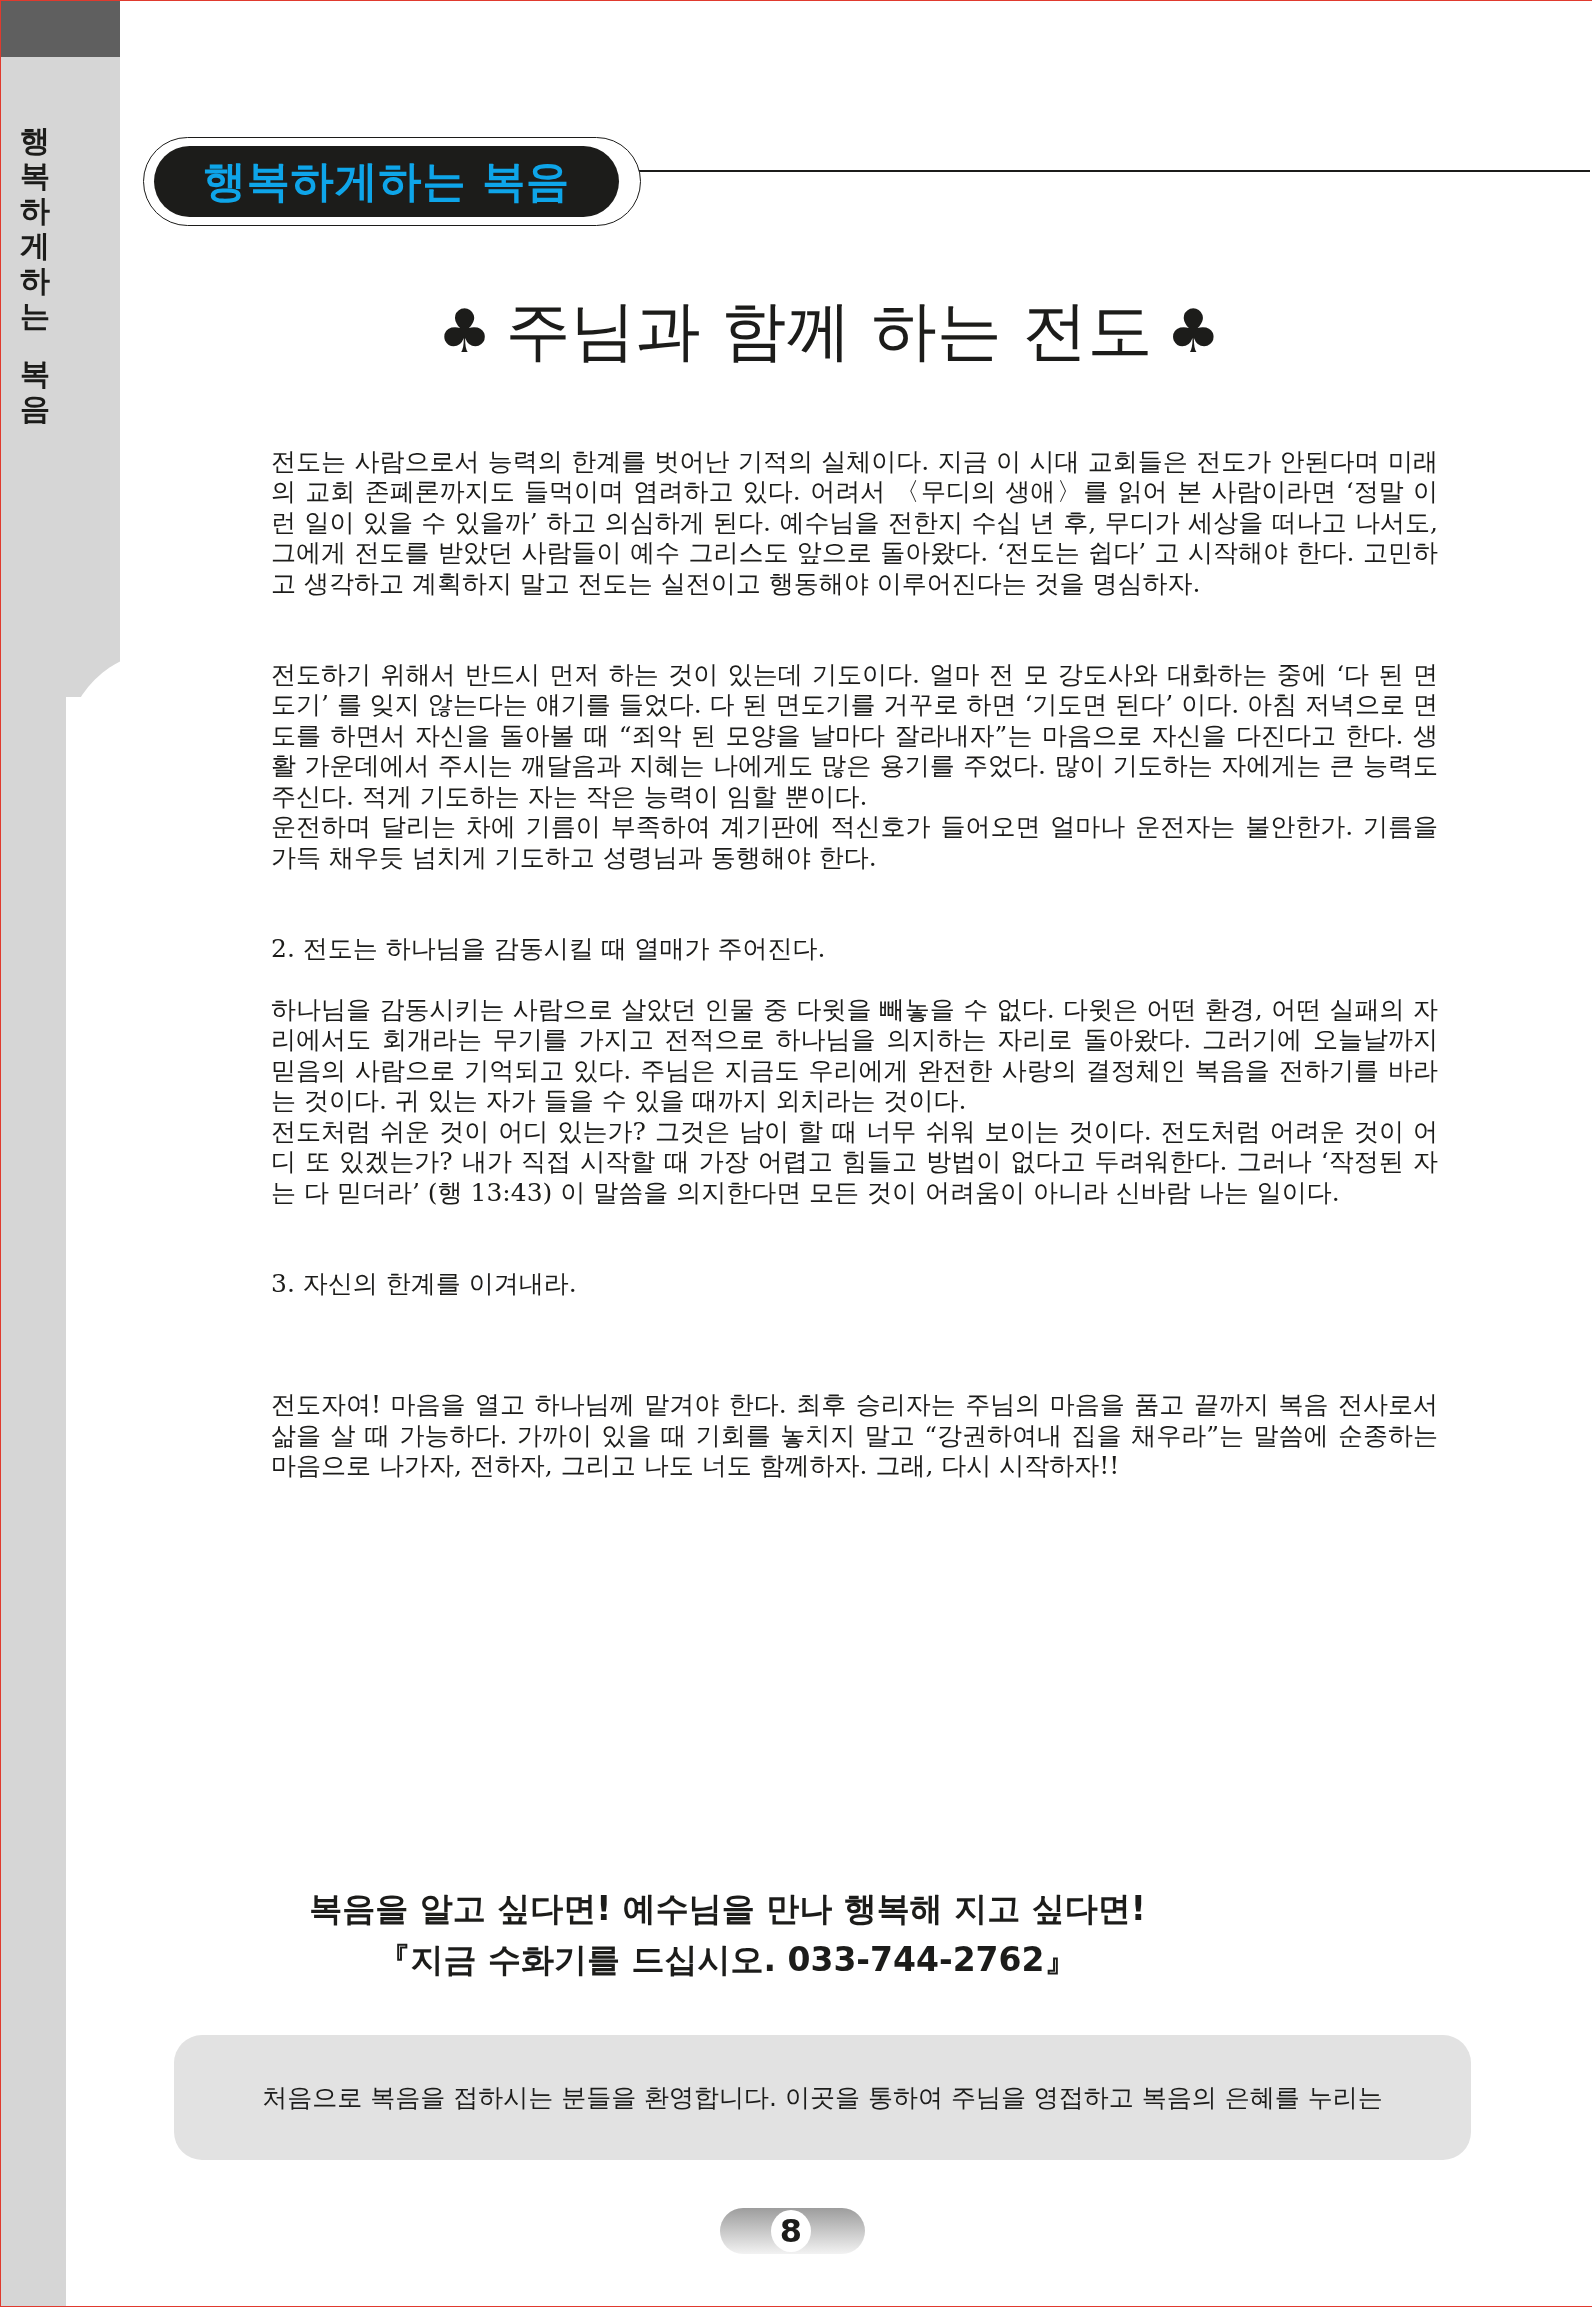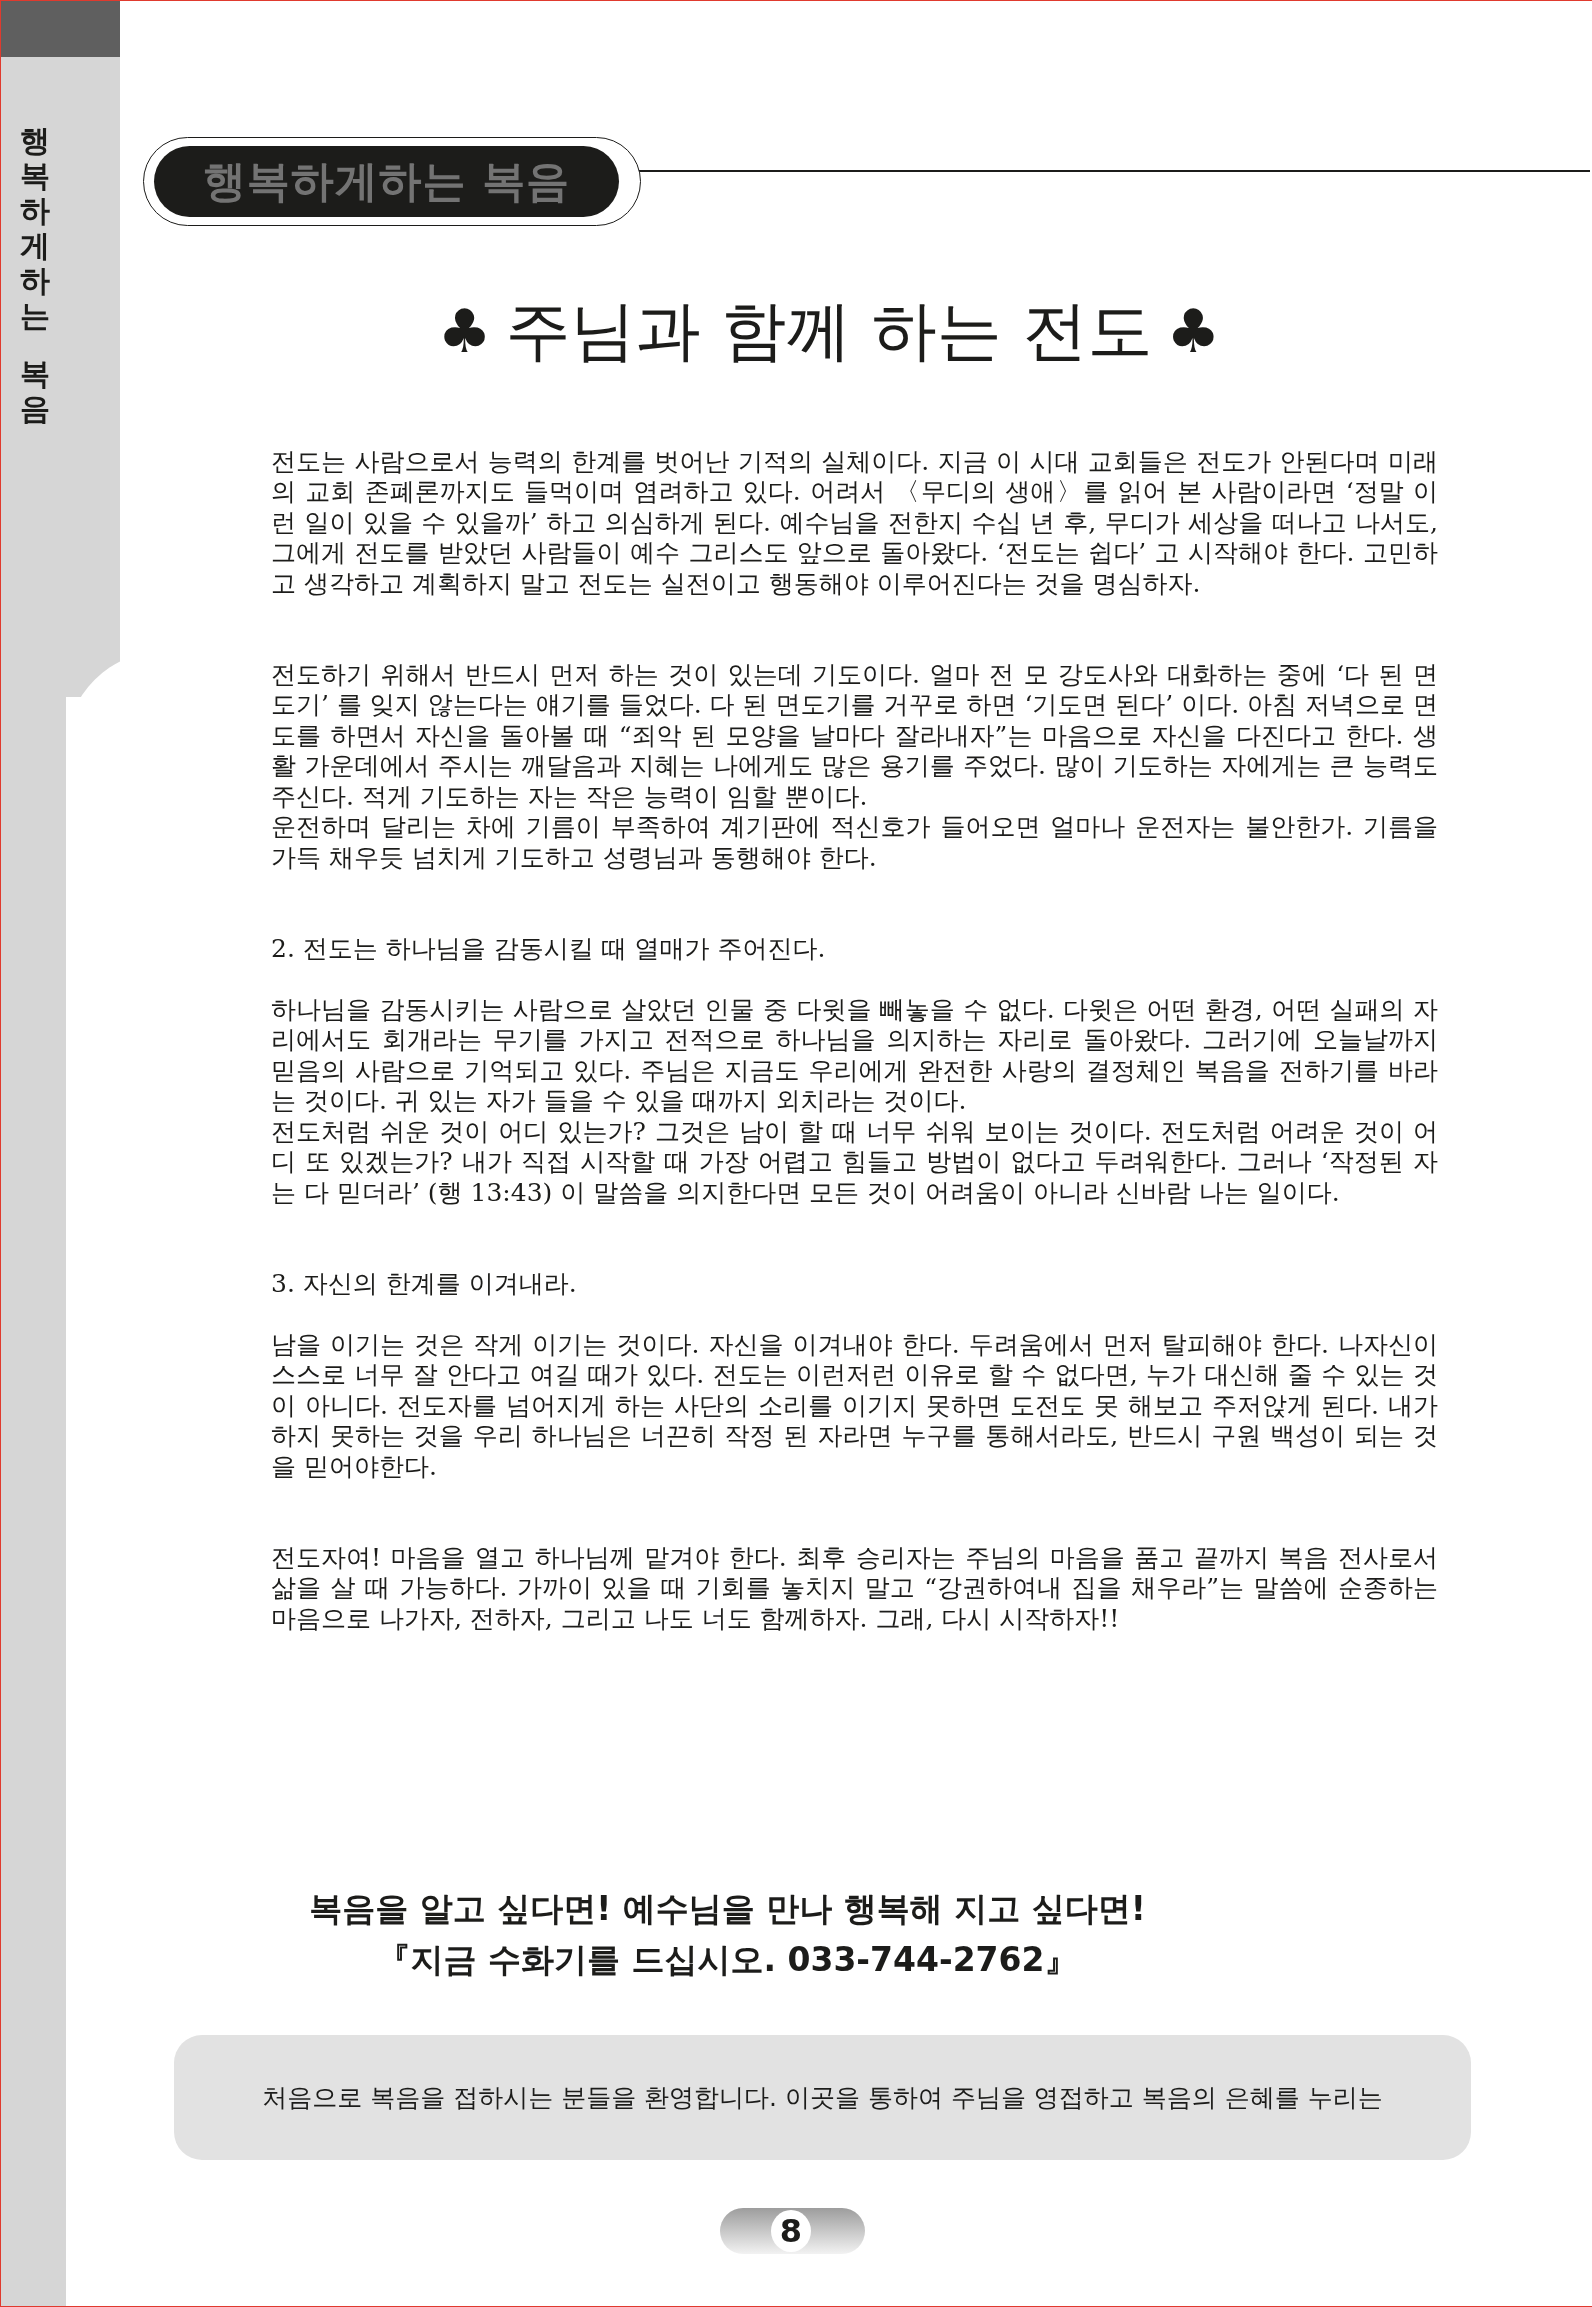--- a/index.html
+++ b/index.html
@@ -49,21 +49,21 @@
     }
     .header-pill-outer {
       position: absolute; left: 143px; top: 137px; width: 498px; height: 89px;
       border: 1.4px solid #1c1c1a; border-radius: 47px; background: #ffffff; box-sizing: border-box;
     }
     .header-pill-inner {
       position: absolute; left: 154px; top: 146px; width: 465px; height: 71px;
       background: #1c1c1a; border-radius: 37px;
       display: flex; align-items: center; justify-content: center;
       font-family: "DejaVu Sans", "Liberation Sans", sans-serif; font-weight: bold;
-      font-size: 43px; color: #737373; letter-spacing: 0.9px;
+      font-size: 43px; color: #0ea5e9; letter-spacing: 0.9px;
     }
 
     
     .article-title {
       position: absolute; left: 0; top: 284px; width: 1593px; height: 93px;
       display: flex; align-items: center; justify-content: center; gap: 14px;
       font-family: "DejaVu Sans", "Liberation Sans", sans-serif;
       font-size: 65px; color: #1c1c1a; padding-left: 65px; box-sizing: border-box;
     }
     .club-icon { font-size: 60px; line-height: 1; }
@@ -148,21 +148,20 @@
     <span>전도하기 위해서 반드시 먼저 하는 것이 있는데 기도이다. 얼마 전 모 강도사와 대화하는 중에 ‘다 된 면도기’ 를 잊지 않는다는 얘기를 들었다. 다 된 면도기를 거꾸로 하면 ‘기도면 된다’ 이다. 아침 저녁으로 면도를 하면서 자신을 돌아볼 때 “죄악 된 모양을 날마다 잘라내자”는 마음으로 자신을 다진다고 한다. 생활 가운데에서 주시는 깨달음과 지혜는 나에게도 많은 용기를 주었다. 많이 기도하는 자에게는 큰 능력도 주신다. 적게 기도하는 자는 작은 능력이 임할 뿐이다.
 운전하며 달리는 차에 기름이 부족하여 계기판에 적신호가 들어오면 얼마나 운전자는 불안한가. 기름을 가득 채우듯 넘치게 기도하고 성령님과 동행해야 한다.</span>
   </p>
   <p>
     <span class="section-heading">2. 전도는 하나님을 감동시킬 때 열매가 주어진다.</span>
     <span>하나님을 감동시키는 사람으로 살았던 인물 중 다윗을 빼놓을 수 없다. 다윗은 어떤 환경, 어떤 실패의 자리에서도 회개라는 무기를 가지고 전적으로 하나님을 의지하는 자리로 돌아왔다. 그러기에 오늘날까지 믿음의 사람으로 기억되고 있다. 주님은 지금도 우리에게 완전한 사랑의 결정체인 복음을 전하기를 바라는 것이다. 귀 있는 자가 들을 수 있을 때까지 외치라는 것이다.
 전도처럼 쉬운 것이 어디 있는가? 그것은 남이 할 때 너무 쉬워 보이는 것이다. 전도처럼 어려운 것이 어디 또 있겠는가? 내가 직접 시작할 때 가장 어렵고 힘들고 방법이 없다고 두려워한다. 그러나 ‘작정된 자는 다 믿더라’ (행 13:43) 이 말씀을 의지한다면 모든 것이 어려움이 아니라 신바람 나는 일이다.</span>
   </p>
   <p>
     <span class="section-heading">3. 자신의 한계를 이겨내라.</span>
-    <span>남을 이기는 것은 작게 이기는 것이다. 자신을 이겨내야 한다. 두려움에서 먼저 탈피해야 한다. 나자신이 스스로 너무 잘 안다고 여길 때가 있다. 전도는 이런저런 이유로 할 수 없다면, 누가 대신해 줄 수 있는 것이 아니다. 전도자를 넘어지게 하는 사단의 소리를 이기지 못하면 도전도 못 해보고 주저앉게 된다. 내가 하지 못하는 것을 우리 하나님은 너끈히 작정 된 자라면 누구를 통해서라도, 반드시 구원 백성이 되는 것을 믿어야한다.</span>
   </p>
   <p>
     <span>전도자여! 마음을 열고 하나님께 맡겨야 한다. 최후 승리자는 주님의 마음을 품고 끝까지 복음 전사로서 삶을 살 때 가능하다. 가까이 있을 때 기회를 놓치지 말고 “강권하여내 집을 채우라”는 말씀에 순종하는 마음으로 나가자, 전하자, 그리고 나도 너도 함께하자. 그래, 다시 시작하자!!</span>
   </p>
 </div>
 
 <div class="cta">
   <div>복음을 알고 싶다면! 예수님을 만나 행복해 지고 싶다면!</div>
   <div>『지금 수화기를 드십시오. 033-744-2762』</div>
 </div>

